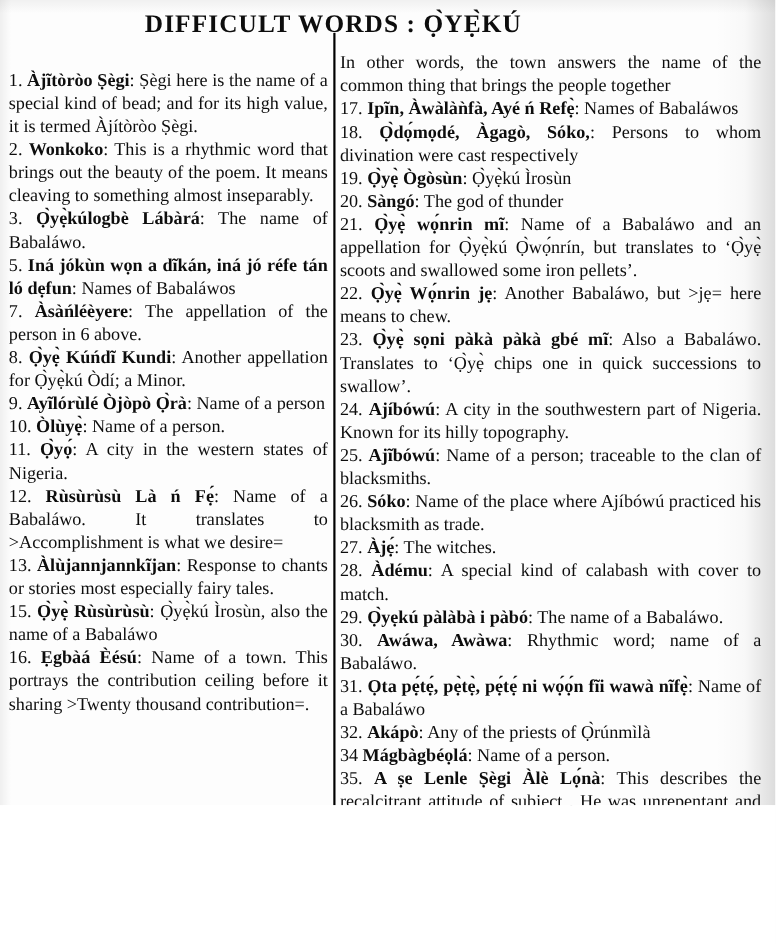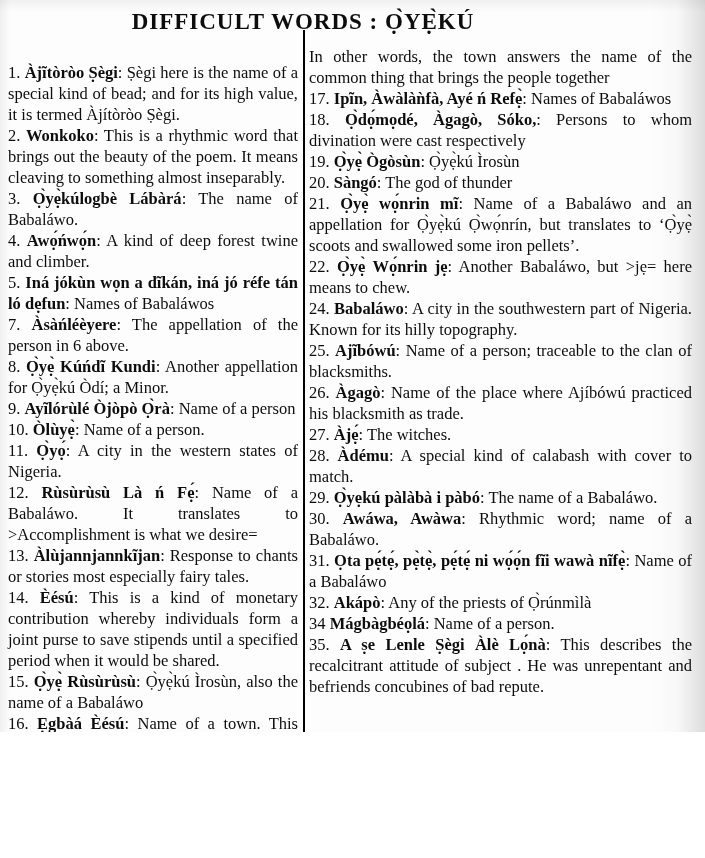--- a/index.html
+++ b/index.html
@@ -38,44 +38,43 @@
 </head>
 <body>
 
 <div class="page">
   <h1 class="title">DIFFICULT WORDS : Ọ̀YẸ̀KÚ</h1>
   <div class="divider"></div>
   <div class="col col-left">
       <p><span>1. </span><span class="term">Àjĩtòròo Ṣègi</span><span>: Ṣègi here is the name of a special kind of bead; and for its high value, it is termed Àjítòròo Ṣègi.</span></p>
       <p><span>2. </span><span class="term">Wonkoko</span><span>: This is a rhythmic word that brings out the beauty of the poem. It means cleaving to something almost inseparably.</span></p>
       <p><span>3. </span><span class="term">Ọ̀yẹ̀kúlogbè Lábàrá</span><span>: The name of Babaláwo.</span></p>
-      <p><span>4. </span><span class="term">Awọ́ńwọ́n</span><span>: A kind of deep forest twine and climber.</span></p>
       <p><span>5. </span><span class="term">Iná jókùn wọn a dĩkán, iná jó réfe tán ló dẹfun</span><span>: Names of Babaláwos</span></p>
       <p><span>7. </span><span class="term">Àsàńléèyere</span><span>: The appellation of the person in 6 above.</span></p>
       <p><span>8. </span><span class="term">Ọ̀yẹ̀ Kúńdĩ Kundi</span><span>: Another appellation for Ọ̀yẹ̀kú Òdí; a Minor.</span></p>
       <p><span>9. </span><span class="term">Ayĩlórùlé Òjòpò Ọ̀rà</span><span>: Name of a person</span></p>
       <p><span>10. </span><span class="term">Òlùyẹ̀</span><span>: Name of a person.</span></p>
       <p><span>11. </span><span class="term">Ọ̀yọ́</span><span>: A city in the western states of Nigeria.</span></p>
       <p><span>12. </span><span class="term">Rùsùrùsù Là ń Fẹ́</span><span>: Name of a Babaláwo. It translates to &gt;Accomplishment is what we desire=</span></p>
       <p><span>13. </span><span class="term">Àlùjannjannkĩjan</span><span>: Response to chants or stories most especially fairy tales.</span></p>
-      <p><span>14. </span><span class="term">Èésú</span><span>: This is a kind of monetary contribution whereby individuals form a joint purse to save stipends until a specified period when it would be shared.</span></p>
       <p><span>15. </span><span class="term">Ọ̀yẹ̀ Rùsùrùsù</span><span>: Ọ̀yẹ̀kú Ìrosùn, also the name of a Babaláwo</span></p>
       <p><span>16. </span><span class="term">Ẹgbàá Èésú</span><span>: Name of a town. This portrays the contribution ceiling before it sharing &gt;Twenty thousand contribution=.</span></p>
     </div>
   <div class="col col-right">
     <p class="intro">In other words, the town answers the name of the common thing that brings the people together</p>
   <p><span>17. </span><span class="term">Ipĩn, Àwàlàǹfà, Ayé ń Refẹ̀</span><span>: Names of Babaláwos</span></p>
       <p><span>18. </span><span class="term">Ọ̀dọ́mọdé, Àgagò, Sóko,</span><span>: Persons to whom divination were cast respectively</span></p>
       <p><span>19. </span><span class="term">Ọ̀yẹ̀ Ògòsùn</span><span>: Ọ̀yẹ̀kú Ìrosùn</span></p>
       <p><span>20. </span><span class="term">Sàngó</span><span>: The god of thunder</span></p>
       <p><span>21. </span><span class="term">Ọ̀yẹ̀ wọ́nrin mĩ</span><span>: Name of a Babaláwo and an appellation for Ọ̀yẹ̀kú Ọ̀wọ́nrín, but translates to ‘Ọ̀yẹ̀ scoots and swallowed some iron pellets’.</span></p>
       <p><span>22. </span><span class="term">Ọ̀yẹ̀ Wọ́nrin jẹ</span><span>: Another Babaláwo, but &gt;jẹ= here means to chew.</span></p>
-      <p><span>24. </span><span class="term">Babaláwo</span><span>: A city in the southwestern part of Nigeria. Known for its hilly topography.</span></p>
+      <p><span>23. </span><span class="term">Ọ̀yẹ̀ sọni pàkà pàkà gbé mĩ</span><span>: Also a Babaláwo. Translates to ‘Ọ̀yẹ̀ chips one in quick successions to swallow’.</span></p>
+      <p><span>24. </span><span class="term">Ajíbówú</span><span>: A city in the southwestern part of Nigeria. Known for its hilly topography.</span></p>
       <p><span>25. </span><span class="term">Ajĩbówú</span><span>: Name of a person; traceable to the clan of blacksmiths.</span></p>
-      <p><span>26. </span><span class="term">Àgagò</span><span>: Name of the place where Ajíbówú practiced his blacksmith as trade.</span></p>
+      <p><span>26. </span><span class="term">Sóko</span><span>: Name of the place where Ajíbówú practiced his blacksmith as trade.</span></p>
       <p><span>27. </span><span class="term">Àjẹ́</span><span>: The witches.</span></p>
       <p><span>28. </span><span class="term">Àdému</span><span>: A special kind of calabash with cover to match.</span></p>
       <p><span>29. </span><span class="term">Ọ̀yẹkú pàlàbà i pàbó</span><span>: The name of a Babaláwo.</span></p>
       <p><span>30. </span><span class="term">Awáwa, Awàwa</span><span>: Rhythmic word; name of a Babaláwo.</span></p>
       <p><span>31. </span><span class="term">Ọta pẹ́tẹ́, pẹ̀tẹ̀, pẹ́tẹ́ ni wọ́ọ́n fĩi wawà nĩfẹ̀</span><span>: Name of a Babaláwo</span></p>
       <p><span>32. </span><span class="term">Akápò</span><span>: Any of the priests of Ọ̀rúnmìlà</span></p>
       <p><span>34 </span><span class="term">Mágbàgbéọlá</span><span>: Name of a person.</span></p>
       <p><span>35. </span><span class="term">A ṣe Lenle Ṣègi Àlè Lọ́nà</span><span>: This describes the recalcitrant attitude of subject . He was unrepentant and befriends concubines of bad repute.</span></p>
     </div>
 </div>

